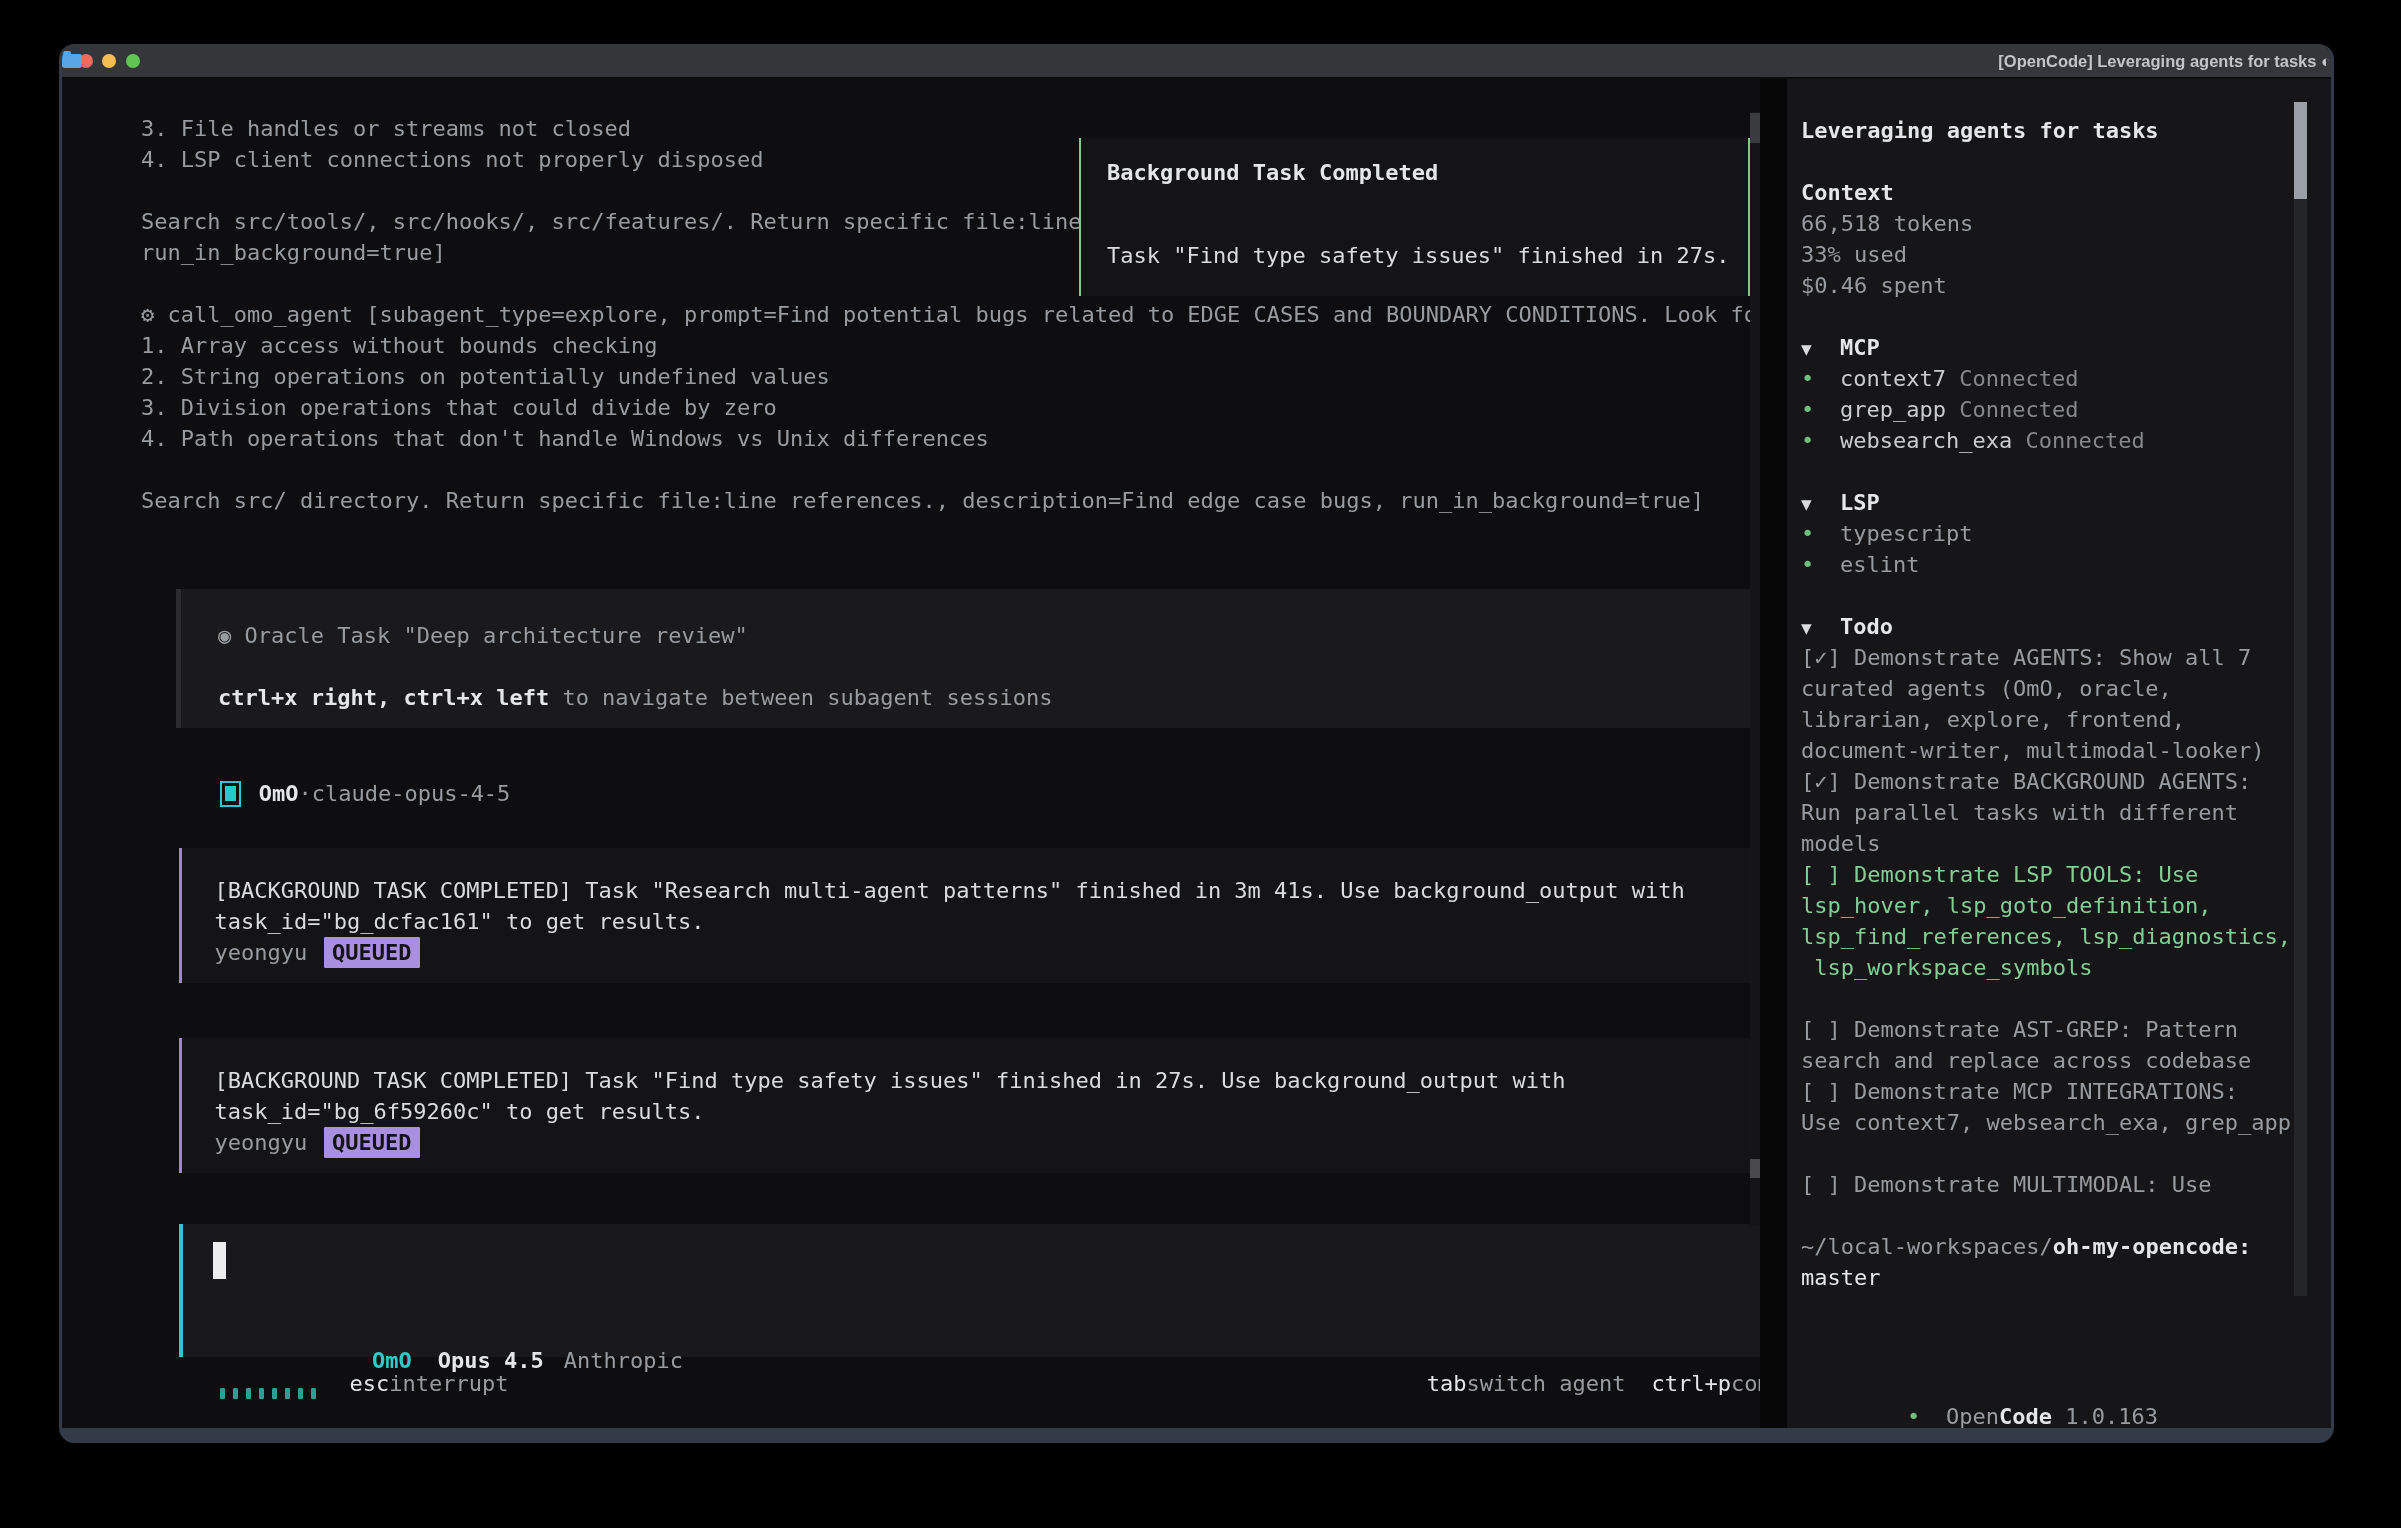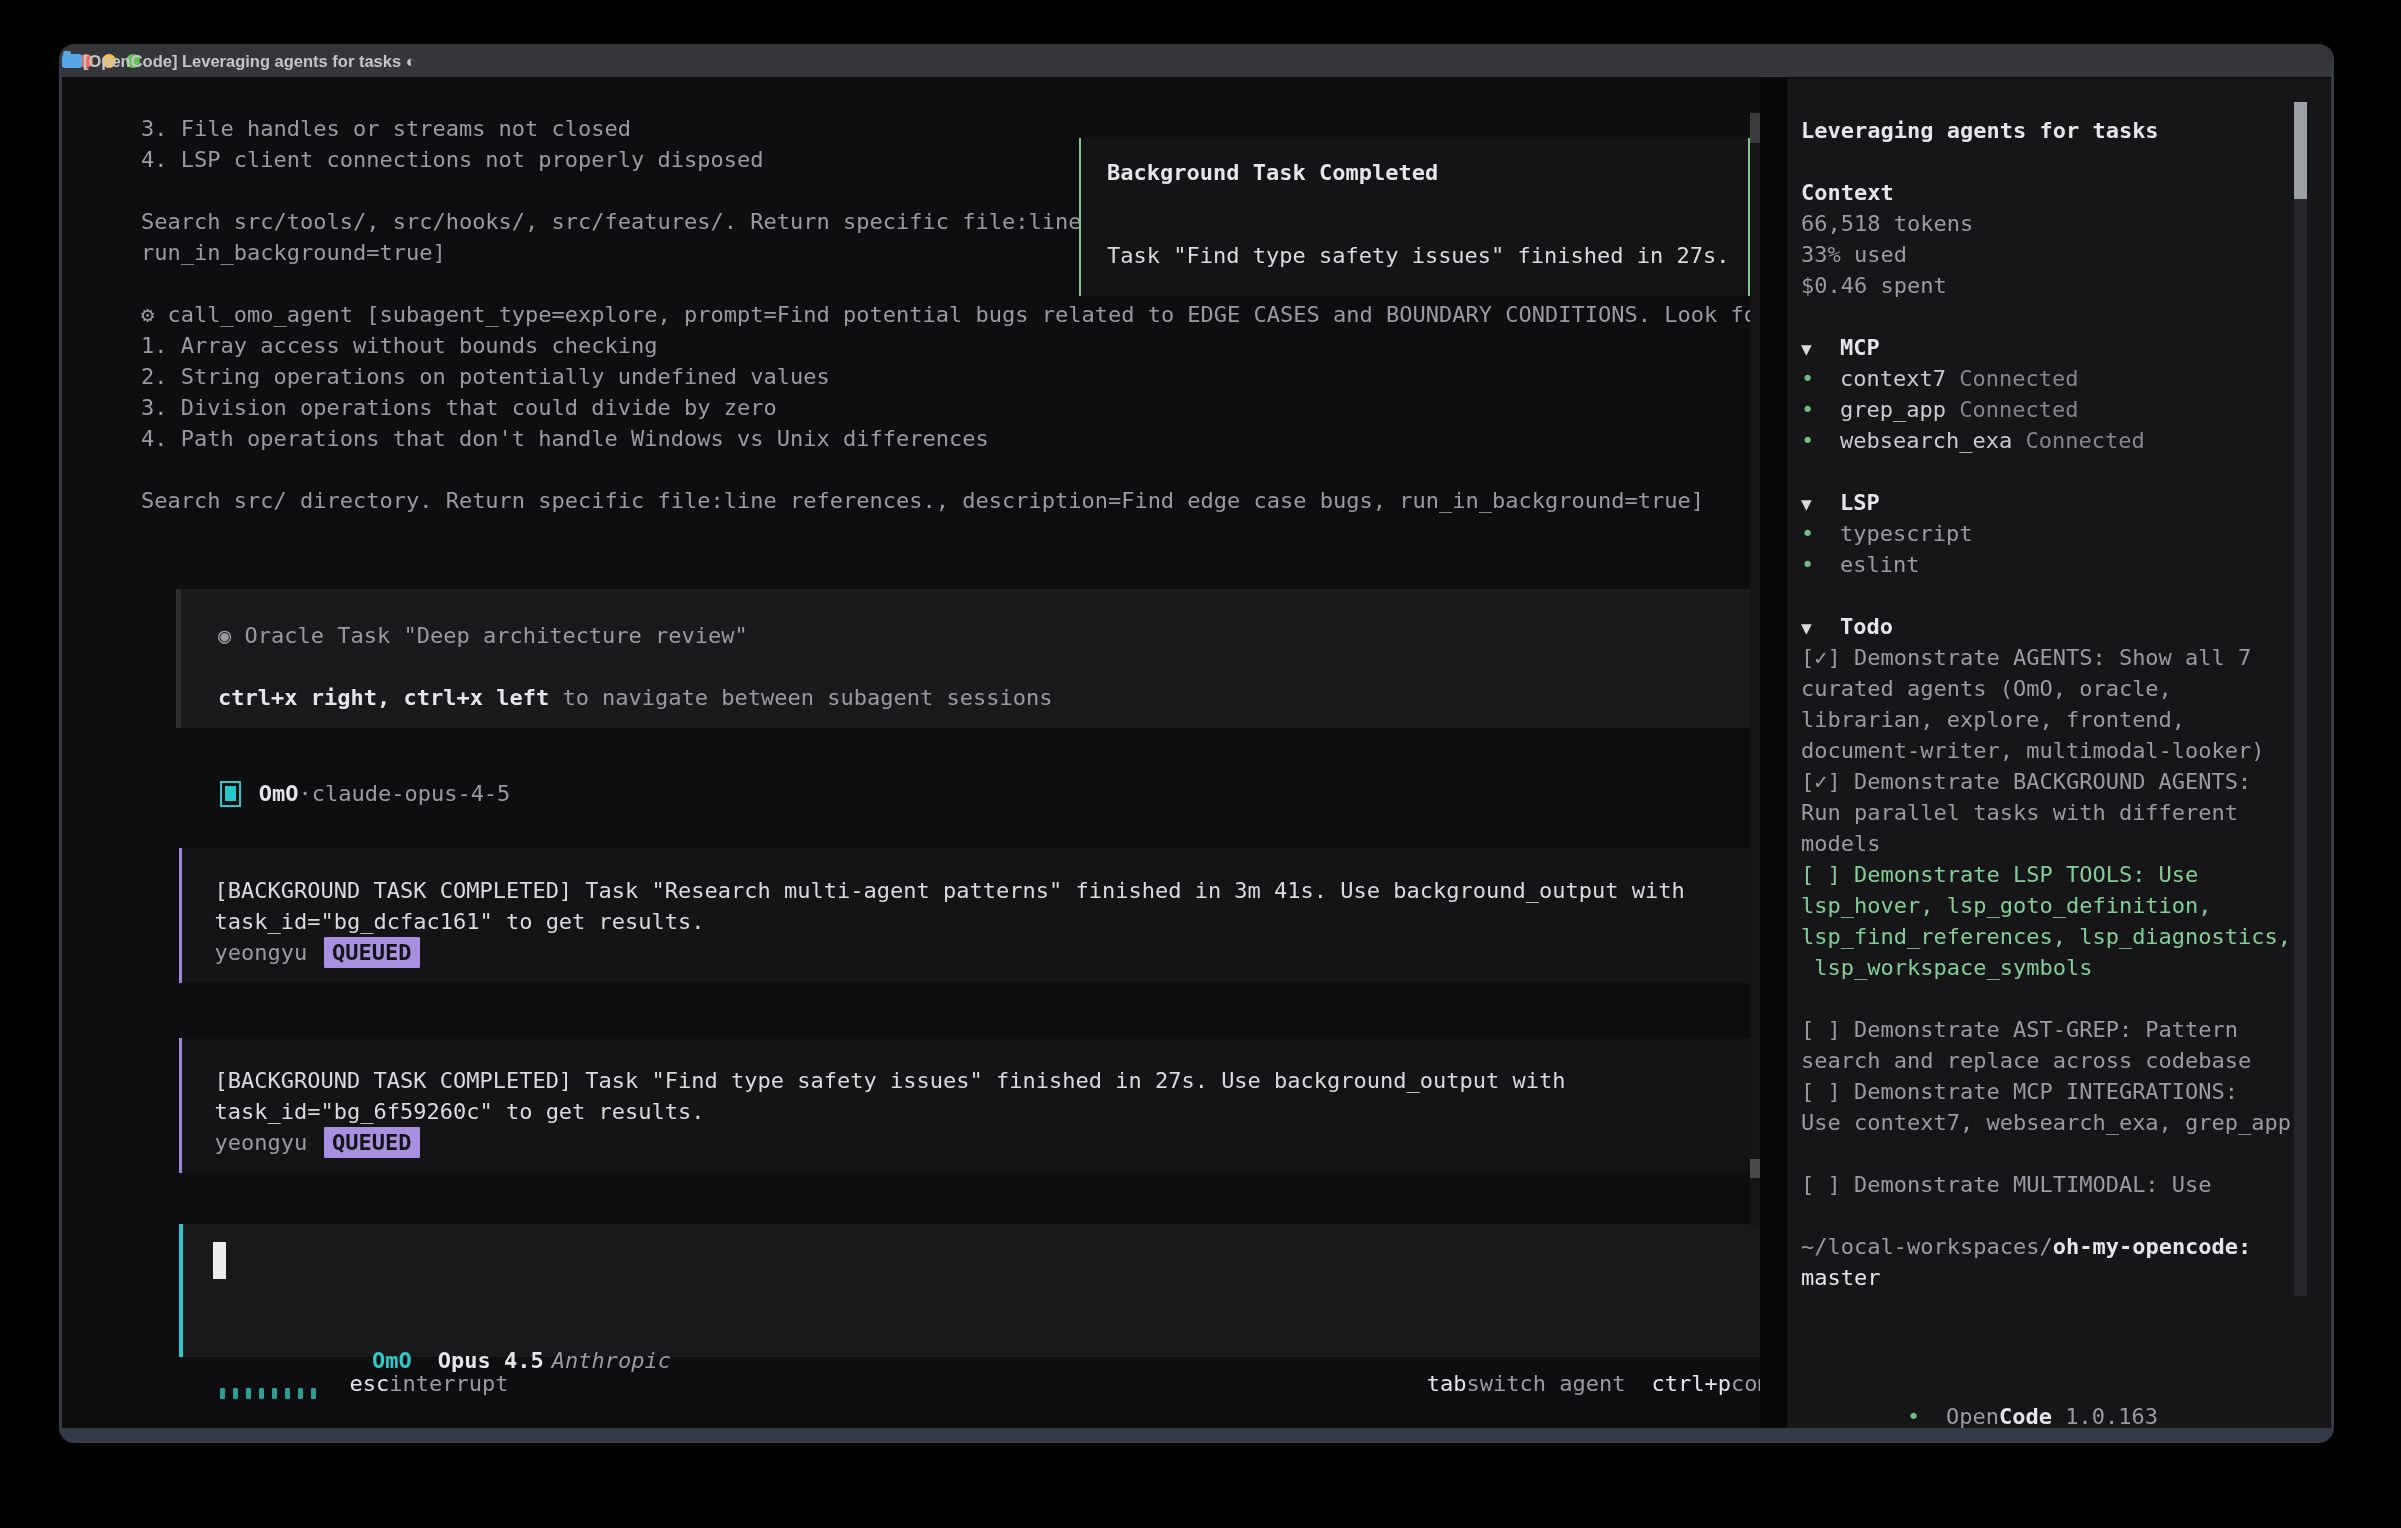--- a/index.html
+++ b/index.html
@@ -3,21 +3,21 @@
 <meta charset="utf-8">
 <style>
   html,body{margin:0;padding:0;background:#000;width:2401px;height:1528px;position:relative;overflow:hidden;}
   *{box-sizing:border-box;}
   .window{position:absolute;left:59px;top:44px;width:2275px;height:1399px;background:#0E0E10;
     border:3.5px solid #343B48;border-bottom:15.4px solid #343B48;border-top:none;border-radius:15.4px;overflow:hidden;}
   .titlebar{position:relative;height:34px;background:#353639;border-bottom:1.8px solid #0A0A0B;}
   .lights{position:absolute;left:16.5px;top:10px;display:flex;gap:9.5px;}
   .light{width:14px;height:14px;border-radius:50%;}
   .red{background:#ED6A5E}.yellow{background:#F4BF4F}.green-l{background:#61C554}
-  .titlewrap{position:absolute;left:0;right:0;top:0;height:34px;display:flex;align-items:center;justify-content:flex-start;gap:1px;}
+  .titlewrap{position:absolute;left:0;right:0;top:0;height:34px;display:flex;align-items:center;justify-content:space-between;gap:1px;}
   .folder{display:inline-block;width:20px;height:14.8px;background:#58A6E6;border-radius:2.4px;position:relative;}
   .folder:before{content:"";position:absolute;left:0;top:-3px;width:8.9px;height:3.5px;background:#58A6E6;border-radius:1.8px 1.8px 0 0;}
   .titletext{font:bold 16.5px "Liberation Sans",sans-serif;color:#C3C5C8;}
   .winbody{position:absolute;left:0;right:0;top:35px;bottom:0;}
   .main{position:absolute;left:0;top:0;bottom:0;width:1698px;background:#0E0E10;overflow:hidden;}
   .gapcol{position:absolute;left:1698px;top:0;bottom:0;width:27px;background:#070708;}
   .sidebar{position:absolute;left:1725px;right:0;top:0;bottom:0;background:#161619;overflow:hidden;padding-left:34px;}
   .mono{font-family:"DejaVu Sans Mono",monospace;font-size:22px;line-height:31px;}
   .line{height:31px;line-height:31px;white-space:pre;overflow:hidden;}
   .dim{color:#989BA0}.bright{color:#E4E6E9}.msg{color:#D9DBDE}.b{font-weight:bold}
@@ -32,21 +32,21 @@
   .oraclebox{margin:73px 0 0 35px;width:1663px;height:139px;background:#1A1A1C;border-left:5.9px solid #2C2C2E;padding:31px 0 0 37px;}
   .agentline{margin:50px 0 0 79px;height:31px;display:flex;align-items:center;}
   .agenticon{display:inline-block;width:21px;height:26px;border:2.4px solid #29C8CC;margin-right:17.7px;position:relative;}
   .agenticon:before{content:"";position:absolute;left:3px;top:3.5px;right:3px;bottom:3.5px;background:#29C8CC;}
   .taskbox{width:1660px;height:135px;background:#141416;border-left:3.5px solid #9F86DC;padding:27px 0 0 32.5px;}
   .tb1{margin:39px 0 0 38px;} .tb2{margin:55px 0 0 38px;}
   .badge{display:inline-block;background:#A98FE0;color:#141416;font-weight:bold;padding:0 8.3px;margin-left:16.5px;border-radius:1.2px;}
   .inputbox{margin:51px 0 0 38px;width:1660px;height:133px;background:#19191B;border-left:4.7px solid #2BC9CB;position:relative;}
   .cursor{position:absolute;left:30px;top:17.7px;width:13px;height:37px;background:#EDEDEE;}
   .modelrow{position:absolute;left:30px;bottom:11.8px;height:31px;line-height:31px;white-space:pre;}
-  .mr-model{margin-left:26px;} .mr-prov{margin-left:8px;font-style:italic;}
+  .mr-model{margin-left:26px;} .mr-prov{margin-left:20px;}
   .statusline{margin:11.2px 0 0 79px;width:1617px;display:flex;align-items:flex-end;}
   .dots{display:flex;gap:8.3px;margin-right:34px;align-items:center;}
   .dot{width:4.7px;height:11.2px;background:#2B9E96;border-radius:1.2px;}
   .sb-right{margin-left:auto;display:flex;}
   .sb-gap{display:inline-block;width:26px;}
   
   .main-sbtrack{position:absolute;left:1688px;top:32.5px;width:10.6px;height:1114px;background:#151517;}
   .main-sbthumb1{position:absolute;left:1688px;top:34px;width:10.6px;height:29.5px;background:#3A3B3D;}
   .main-sbthumb2{position:absolute;left:1688px;top:1080px;width:10.6px;height:19px;background:#4A4A4C;}
   .side-sbtrack{position:absolute;left:507px;top:22.5px;width:13px;height:1194px;background:#232528;}

